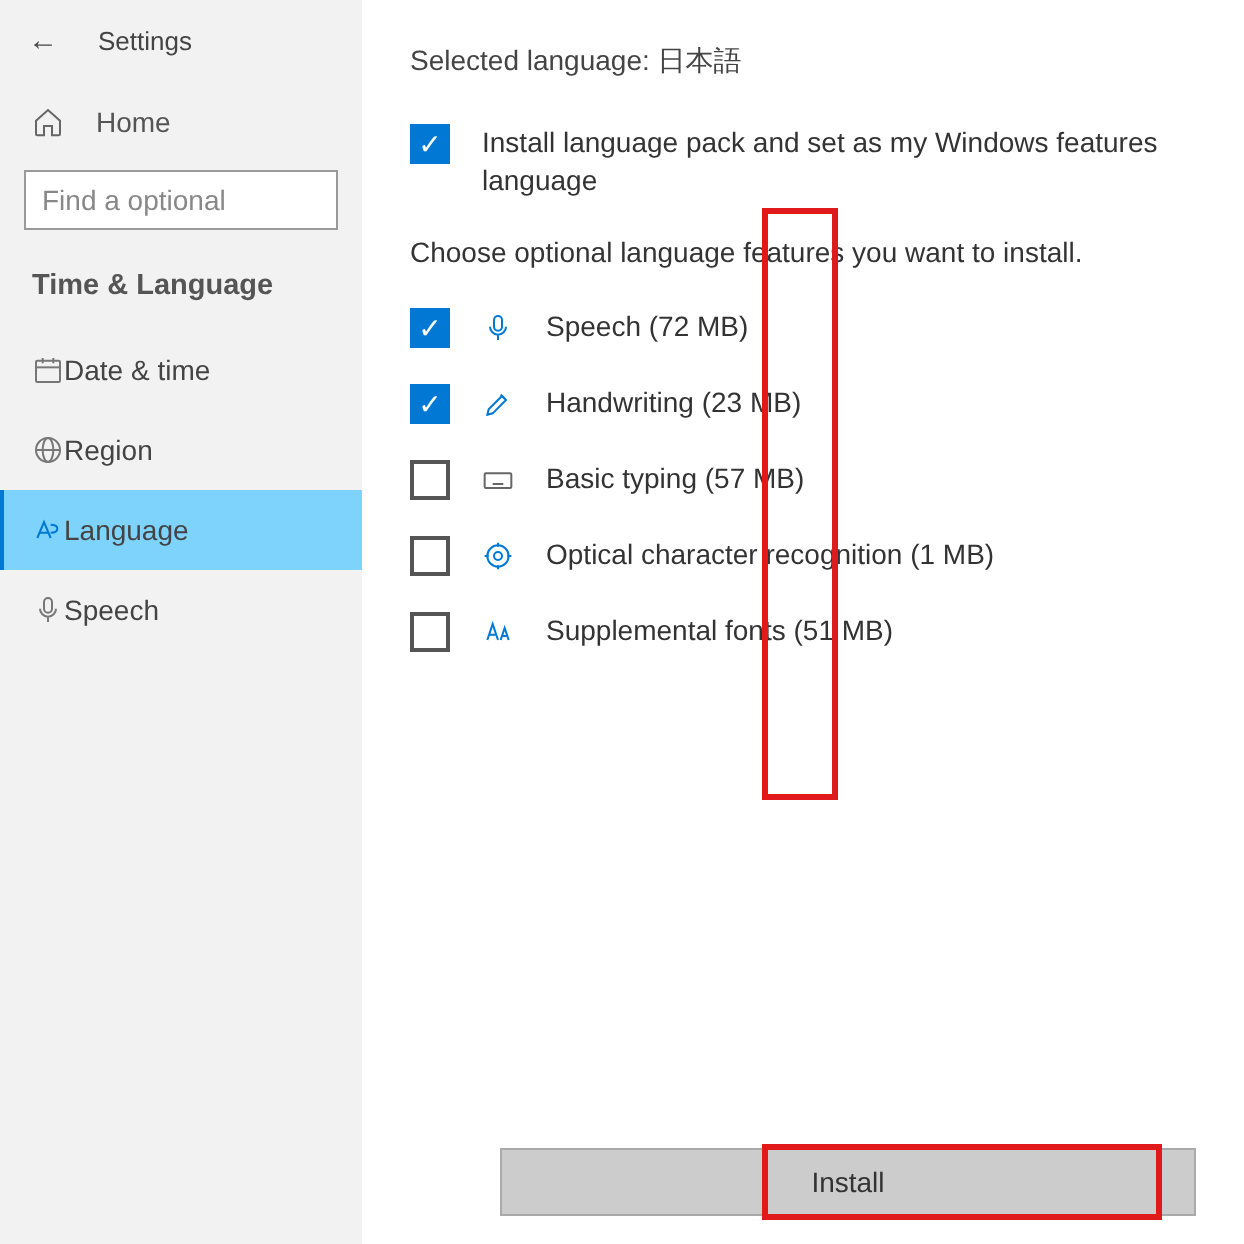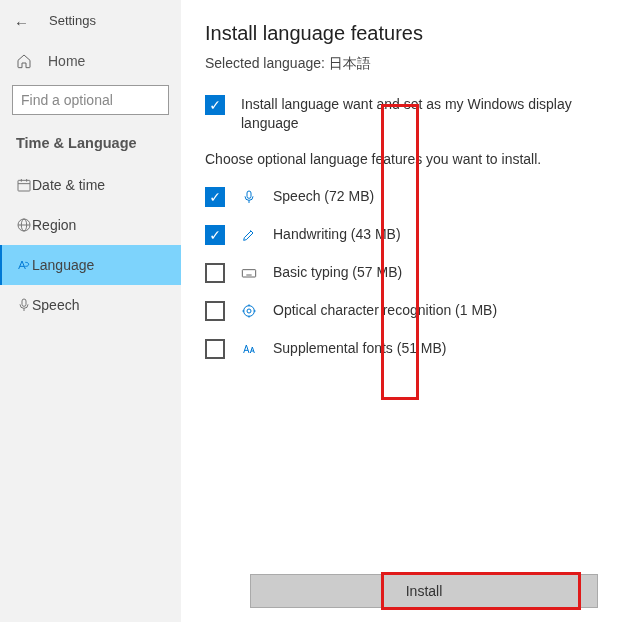--- a/index.html
+++ b/index.html
@@ -107,48 +107,47 @@
   <div class="sb-item">
     <svg class="ico" viewBox="0 0 24 24">
         <rect x="9" y="3" width="6" height="11" rx="3"></rect>
         <path d="M6 11a6 6 0 0 0 12 0M12 17v4"></path>
       </svg>
     <span>Speech</span>
   </div>
 </div>
 
 <div class="main">
-  <div class="title">Install language features</div>
   <div class="subtitle">
     <span>Selected language: </span><span>日本語</span>
   </div>
 
   <div class="row">
     <div class="cb checked"></div>
-    <div class="txt">Install language want and set as my Windows display language</div>
+    <div class="txt">Install language pack and set as my Windows features language</div>
   </div>
 
   <div class="instr">Choose optional language features you want to install.</div>
 
   <div class="row">
     <div class="cb checked"></div>
     <svg class="feat-ico" viewBox="0 0 24 24" fill="none" stroke="#0078d4" stroke-width="1.5">
         <rect x="9" y="3" width="6" height="11" rx="3"></rect>
         <path d="M6 11a6 6 0 0 0 12 0M12 17v4"></path>
       </svg>
     <div class="txt">Speech (72 MB)</div>
   </div>
 
   <div class="row">
     <div class="cb checked"></div>
     <svg class="feat-ico" viewBox="0 0 24 24" fill="none" stroke="#0078d4" stroke-width="1.5">
         <path d="M4 20l4-1 10-10-3-3L5 16l-1 4z"></path>
         <path d="M14 5l3 3"></path>
       </svg>
-    <div class="txt">Handwriting (43 MB)</div>
+    <div class="txt">Handwriting (23 MB)</div>
   </div>
 
   <div class="row">
     <div class="cb"></div>
     <svg class="feat-ico" viewBox="0 0 24 24" fill="none" stroke="#666" stroke-width="1.5">
         <rect x="2" y="7" width="20" height="11" rx="1"></rect>
         <line x1="6" y1="11" x2="6" y2="11"></line>
         <line x1="10" y1="11" x2="10" y2="11"></line>
         <line x1="14" y1="11" x2="14" y2="11"></line>
         <line x1="18" y1="11" x2="18" y2="11"></line>

